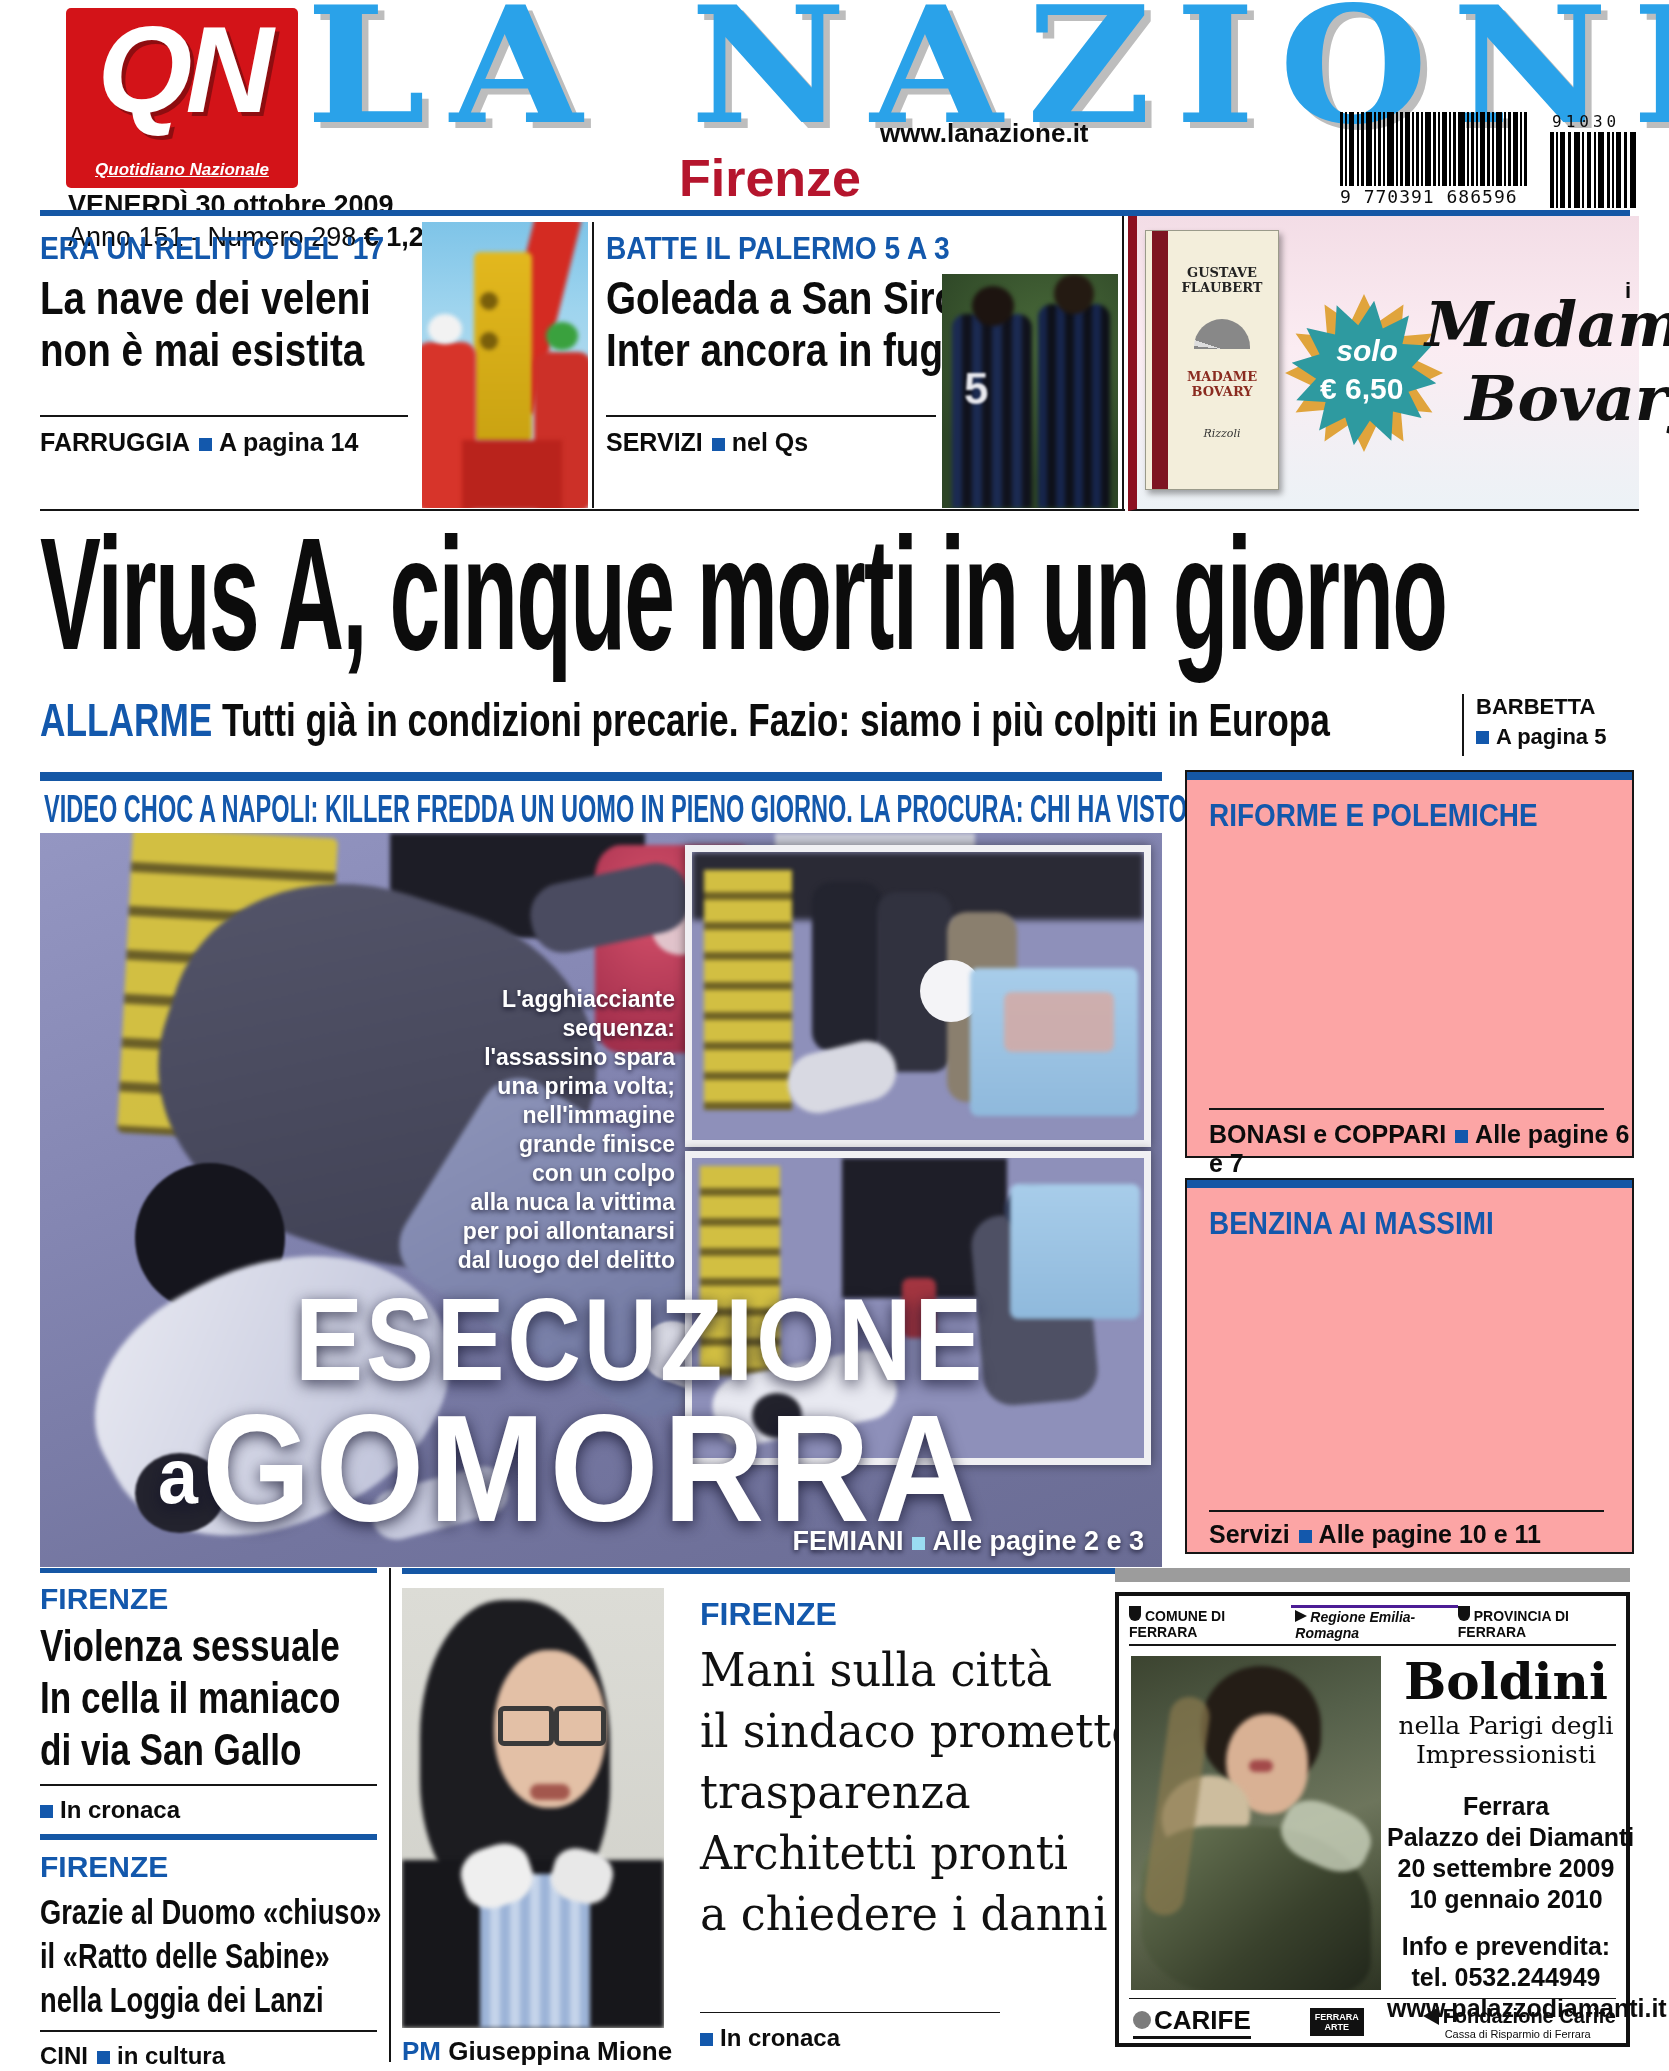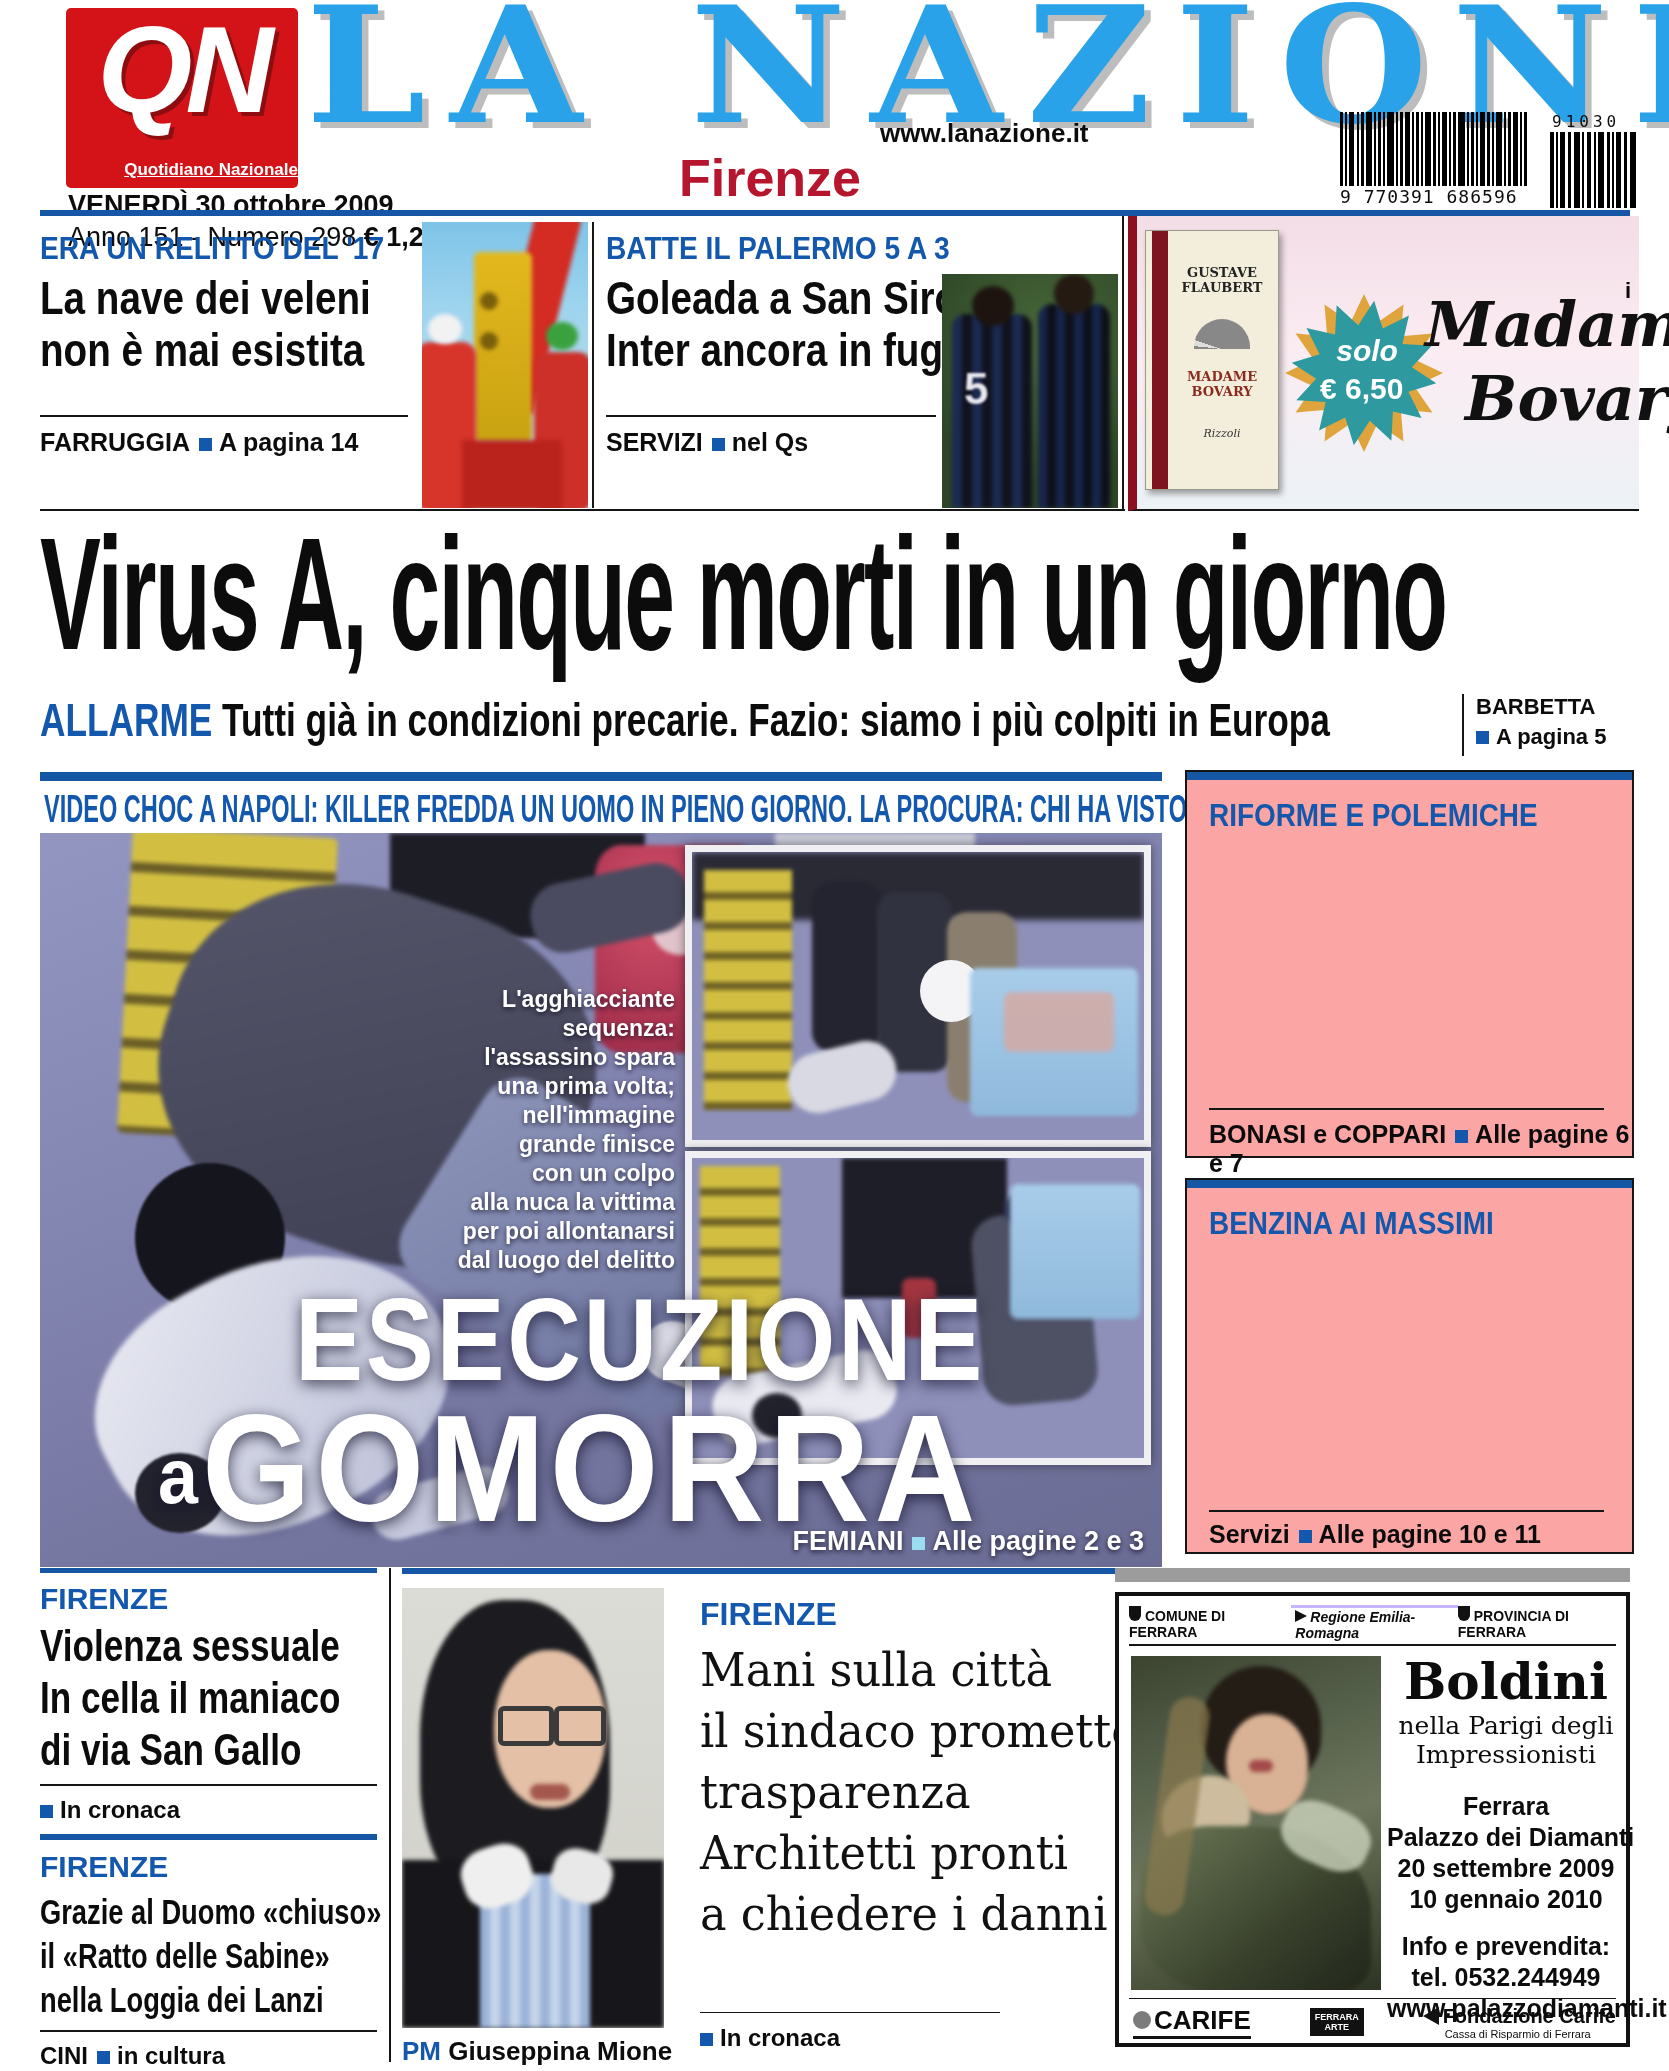--- a/index.html
+++ b/index.html
@@ -17,21 +17,21 @@
   [data-bind-lines]>div{white-space:nowrap;transform-origin:left top;}
   .sx84>div{transform:scaleX(0.84);}
   .sx80>div{transform:scaleX(0.80);}
   .sx78>div{transform:scaleX(0.78);}
   .kicker{font-weight:bold;color:#1358ac;}
   .byline{font-weight:bold;font-size:25px;}
   
   #qnbox{left:66px;top:8px;width:232px;height:180px;background:#d31318;border-radius:5px;}
   #qntext{position:absolute;left:0;right:0;top:-8px;text-align:center;font-size:122px;font-weight:bold;
           font-style:italic;color:#fff;letter-spacing:-7px;text-shadow:4px 4px 0 #8e0d10;}
-  #qntag{position:absolute;left:0;right:0;bottom:8px;text-align:right;color:#fff;
+  #qntag{position:absolute;left:0;right:0;bottom:8px;text-align:center;color:#fff;font-style:italic;
          font-weight:bold;font-size:17px;text-decoration:underline;}
   #masthead{left:306px;top:-30px;width:1330px;font-family:"DejaVu Serif",serif;font-weight:bold;
             font-size:155px;color:#2aa2e9;letter-spacing:22px;white-space:nowrap;
             transform:scaleX(1.10) scaleY(1.04);transform-origin:left top;
             text-shadow:6px 6px 0 #bdbdbd;}
   #edition{left:600px;top:148px;width:340px;text-align:center;font-size:52px;font-weight:bold;color:#b5152d;}
   
   .ph{position:absolute;overflow:hidden;}
   .blob{position:absolute;filter:blur(2px);}
   
@@ -339,21 +339,21 @@
     <div class="abs hr" style="left:0;top:424px;width:300px;height:1px;"></div>
     <div class="abs byline" style="left:0;top:436px;font-size:24px;">
       <span class="sq" style="margin-left:0;"></span><span data-bind="bottom.center.page_ref">In cronaca</span>
     </div>
   </div>
 
   <div class="abs" style="left:1115px;top:1568px;width:515px;height:14px;background:#9c9c9c;"></div>
   <div class="abs" style="left:1115px;top:1592px;width:515px;height:455px;border:4px solid #111;background:#fff;box-sizing:border-box;">
     <div class="abs" style="left:10px;top:10px;right:10px;height:34px;display:flex;justify-content:space-between;align-items:center;font-weight:bold;font-size:14px;">
       <span><span style="display:inline-block;width:12px;height:15px;background:#111;border-radius:0 0 6px 6px;margin-right:4px;"></span><span data-bind="bottom.ad.header_left">COMUNE DI FERRARA</span></span>
-      <span style="border-top:3px solid #c4b5fd;padding:1px 4px;font-style:italic;margin-left:17px;"><span style="display:inline-block;width:0;height:0;border-left:12px solid #111;border-top:6px solid transparent;border-bottom:6px solid transparent;margin-right:3px;"></span><span data-bind="bottom.ad.header_center">Regione Emilia-Romagna</span></span>
+      <span style="border-top:3px solid #4c1d95;padding:1px 4px;font-style:italic;margin-left:17px;"><span style="display:inline-block;width:0;height:0;border-left:12px solid #111;border-top:6px solid transparent;border-bottom:6px solid transparent;margin-right:3px;"></span><span data-bind="bottom.ad.header_center">Regione Emilia-Romagna</span></span>
       <span><span style="display:inline-block;width:12px;height:15px;background:#111;border-radius:0 0 6px 6px;margin-right:4px;"></span><span data-bind="bottom.ad.header_right">PROVINCIA DI FERRARA</span></span>
     </div>
     <div class="abs hr" style="left:10px;top:48px;right:10px;height:2px;"></div>
 
     <div class="ph" style="left:12px;top:60px;width:250px;height:334px;background:linear-gradient(160deg,#3c4430 0%,#55604a 30%,#6d755c 55%,#49513a 80%,#2e3424 100%);">
       <div class="blob" style="left:70px;top:10px;width:120px;height:120px;background:#241d16;border-radius:50% 50% 40% 45%;"></div>
       <div class="blob" style="left:95px;top:58px;width:82px;height:100px;background:#d9b194;border-radius:50% 50% 46% 54%;"></div>
       <div class="blob" style="left:118px;top:104px;width:24px;height:12px;background:#a34a4a;border-radius:6px;"></div>
       <div class="blob" style="left:30px;top:120px;width:90px;height:80px;background:#cdbd9e;border-radius:50%;transform:rotate(-20deg);"></div>
       <div class="blob" style="left:10px;top:170px;width:230px;height:170px;background:linear-gradient(140deg,#6d7a58,#39412c 60%,#20251a);border-radius:30% 50% 20% 40%;"></div>

